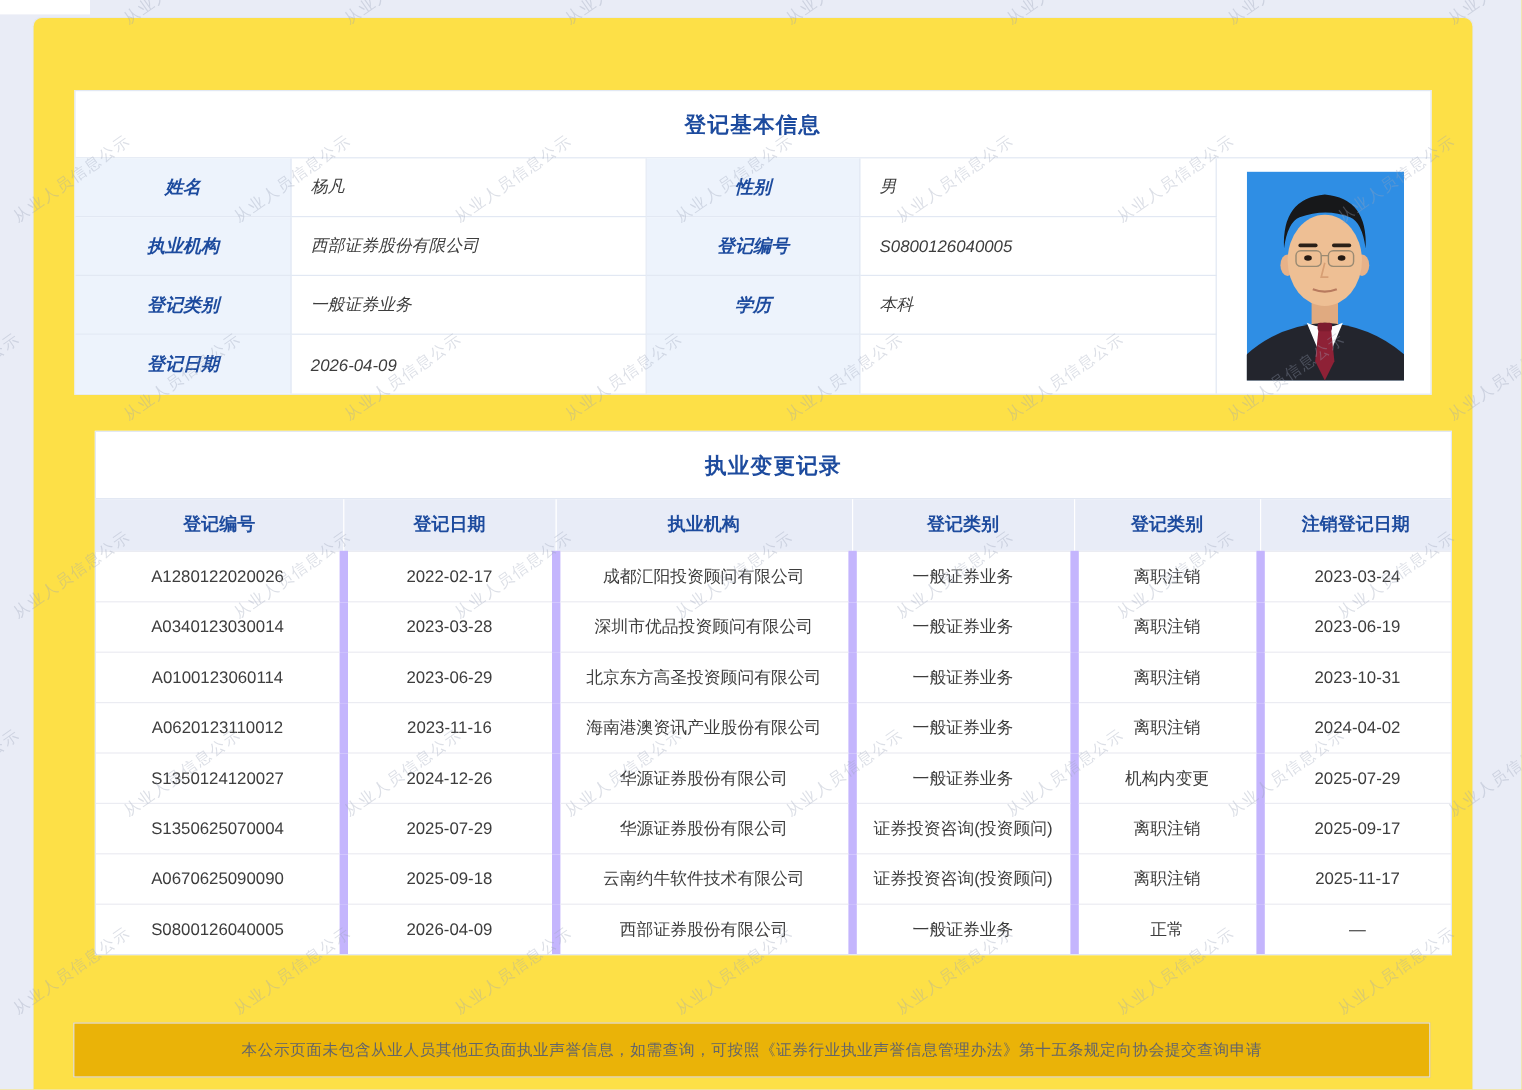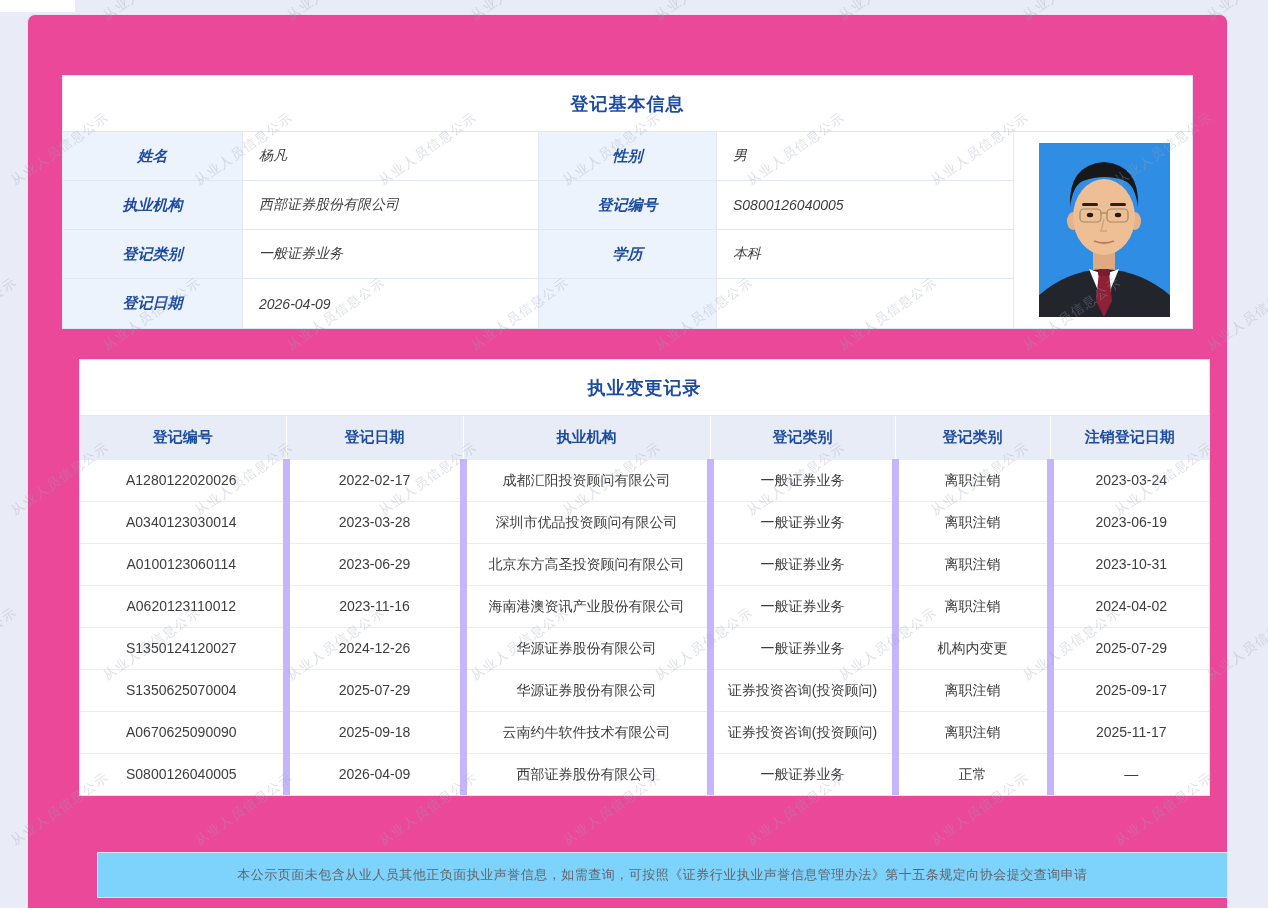--- a/index.html
+++ b/index.html
@@ -9,21 +9,21 @@
   }
   *{margin:0;padding:0;box-sizing:border-box;}
   html,body{width:1268px;height:908px;overflow:hidden;}
   body{
     position:relative;background:var(--page_bg);
     font-family:"Liberation Sans","DejaVu Sans",sans-serif;color:var(--text);
   }
   .top-sliver{position:absolute;left:0;top:0;width:75px;height:12px;background:#ffffff;}
   .card{
     position:absolute;left:27px;top:14px;width:1201px;height:894px;
-    background:#ec4899;border-radius:8px 8px 0 0;border:1px solid #e3e7f1;border-bottom:none;
+    background:#fde047;border-radius:8px 8px 0 0;border:1px solid #e3e7f1;border-bottom:none;
   }
   
   .block{position:absolute;border:1px solid var(--border);background:#fff;}
   .block-title{
     height:56px;display:flex;align-items:center;justify-content:center;
     font-size:18px;font-weight:bold;color:var(--accent);border-bottom:1px solid var(--border);
     letter-spacing:1px;
   }
   #basic-block{left:34px;top:60px;width:1131px;}
   .bi-grid{
@@ -52,23 +52,23 @@
   }
   thead th:first-child{border-left:none;}
   tbody td{
     text-align:center;font-size:14px;color:var(--text);padding:10px 12px;line-height:21px;
     border-top:1px solid var(--row_line);border-left:7px solid #c4b5fd;word-break:break-all;
   }
   tbody td:first-child{border-left:none;}
   
   #footer-note{
     position:absolute;left:61px;top:852px;width:1131px;height:46px;
-    background:#7dd3fc;border:1px solid #e1e2e7;
+    background:#eab308;border:1px solid #e1e2e7;
     display:flex;align-items:center;justify-content:center;
-    font-size:13px;color:#63656a;letter-spacing:.5px;margin-left:36px;
+    font-size:13px;color:#63656a;letter-spacing:.5px;
   }
   
   #watermark-layer{position:absolute;inset:0;z-index:40;pointer-events:none;overflow:hidden;}
   .wm{
     position:absolute;transform:rotate(-35deg);color:var(--watermark);opacity:.34;
     font-size:13px;letter-spacing:1.5px;white-space:nowrap;
   }
 </style>
 </head>
 <body>

